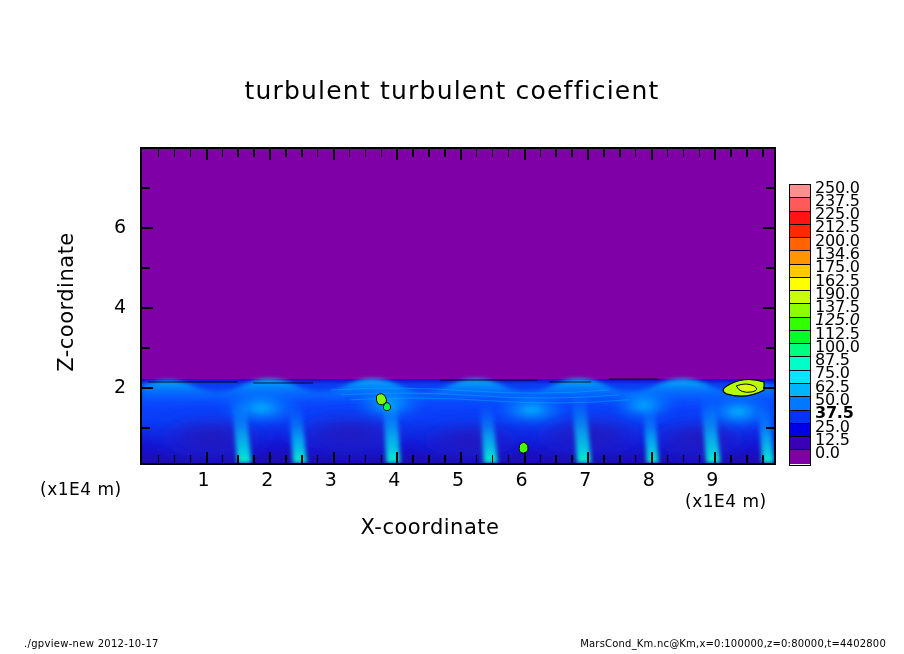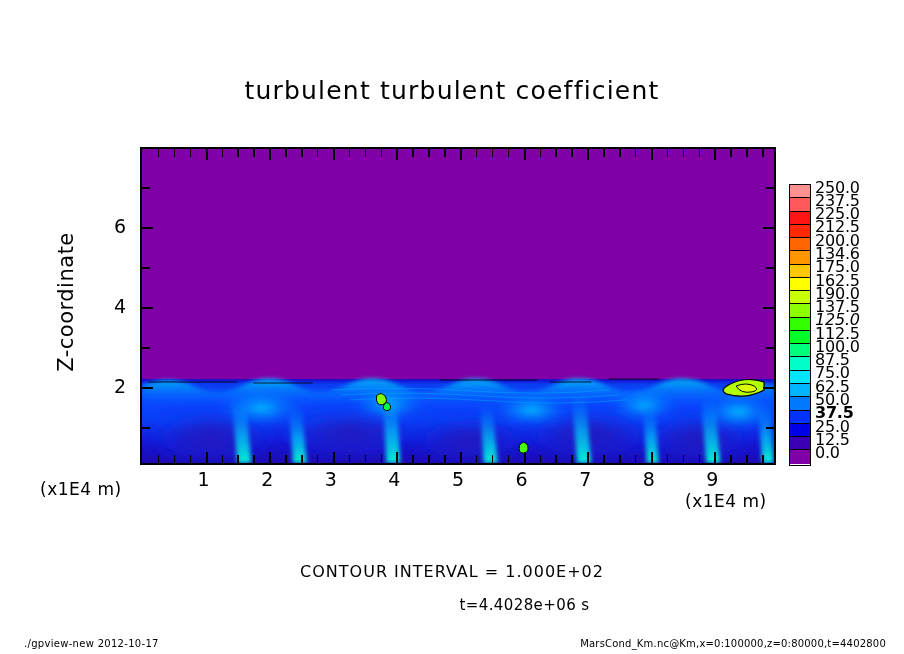--- a/index.html
+++ b/index.html
@@ -281,20 +281,21 @@
   <div class="xlab" style="left:501.6px">6</div>
   <div class="xlab" style="left:565.2px">7</div>
   <div class="xlab" style="left:628.8px">8</div>
   <div class="xlab" style="left:692.4px">9</div>
 
   <div class="ylab" style="top:375px">2</div>
   <div class="ylab" style="top:295px">4</div>
   <div class="ylab" style="top:215px">6</div>
 
   <div id="y-axis-title">Z-coordinate</div>
+  <div id="x-axis-title">X-coordinate</div>
   <div id="x-unit-left">(x1E4 m)</div>
   <div id="x-unit-right">(x1E4 m)</div>
 
   <div id="colorbar">
       <div class="cb-band" style="background: rgb(255, 144, 144); height: 13.2762px;"></div>
       <div class="cb-band" style="background: rgb(255, 90, 90); height: 13.2762px;"></div>
       <div class="cb-band" style="background: rgb(255, 20, 20); height: 13.2762px;"></div>
       <div class="cb-band" style="background: rgb(255, 40, 0); height: 13.2762px;"></div>
       <div class="cb-band" style="background: rgb(255, 100, 0); height: 13.2762px;"></div>
       <div class="cb-band" style="background: rgb(255, 150, 0); height: 13.2762px;"></div>
@@ -308,22 +309,20 @@
       <div class="cb-band" style="background: rgb(0, 255, 200); height: 13.2762px;"></div>
       <div class="cb-band" style="background: rgb(0, 230, 255); height: 13.2762px;"></div>
       <div class="cb-band" style="background: rgb(0, 180, 255); height: 13.2762px;"></div>
       <div class="cb-band" style="background: rgb(0, 120, 255); height: 13.2762px;"></div>
       <div class="cb-band" style="background: rgb(0, 50, 255); height: 13.2762px;"></div>
       <div class="cb-band" style="background: rgb(0, 0, 230); height: 13.2762px;"></div>
       <div class="cb-band" style="background: rgb(60, 0, 180); height: 13.2762px;"></div>
       <div class="cb-band" style="background: rgb(128, 0, 168); height: 13.2762px;"></div>
     </div>
 
-  <div id="contour-interval">CONTOUR INTERVAL =  1.000E+02</div>
-  <div id="time-stamp">t=4.4028e+06 s</div>
   <div id="footer-left">./gpview-new  2012-10-17</div>
   <div id="footer-right">MarsCond_Km.nc@Km,x=0:100000,z=0:80000,t=4402800</div>
 
 </div>
 
 <div class="cb-lab" style="top: 177.6px;">250.0</div>
 <div class="cb-lab" style="top: 190.876px;">237.5</div>
 <div class="cb-lab" style="top: 204.152px;">225.0</div>
 <div class="cb-lab" style="top: 217.429px;">212.5</div>
 <div class="cb-lab" style="top: 230.705px;">200.0</div>

